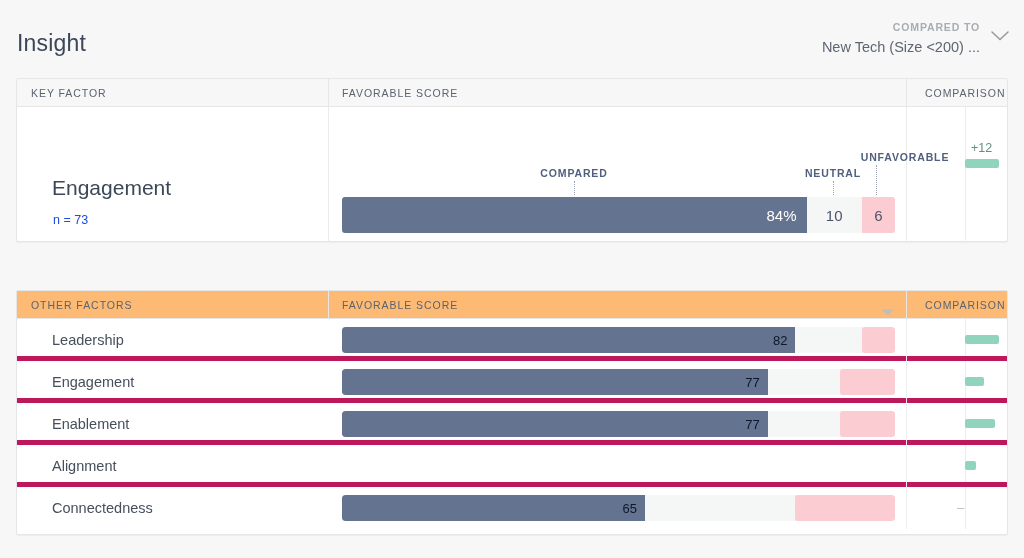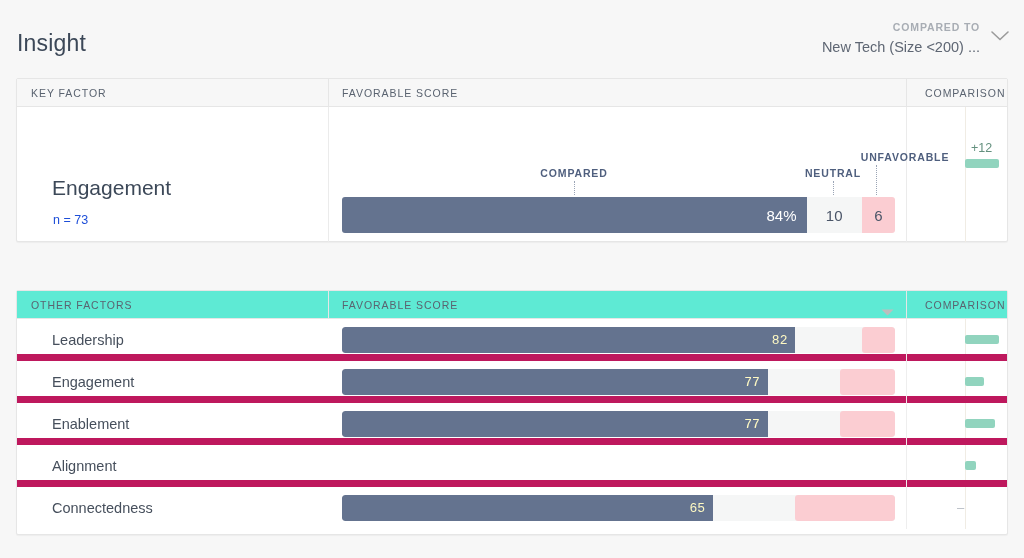--- a/index.html
+++ b/index.html
@@ -80,21 +80,21 @@
   #key-card  { left: 16px; top: 78px;  width: 992px; height: 164px; }
   #other-card{ left: 16px; top: 290px; width: 992px; height: 245px; }
 
   
   .thead {
     position: relative;
     height: 28px;
     background: #f7f7f7;
     border-bottom: 1px solid #e6e6e6;
   }
-  #other-card .thead { background: #5eead4; }
+  #other-card .thead { background: #fdba74; }
   .th {
     position: absolute;
     top: 0;
     height: 28px;
     line-height: 28px;
     font-size: 10.5px;
     font-weight: 400;
     letter-spacing: .95px;
     color: #5a6370;
   }
@@ -214,21 +214,21 @@
   .cmp-dash {
     position: absolute;
     font-size: 13px;
     color: #b6bcc4;
   }
 
   
   .ofrow {
     position: relative;
     height: 42px;
-    border-bottom: 7px solid #be185d;
+    border-bottom: 5px solid #be185d;
   }
   .ofrow:last-child { border-bottom: none; }
   .of-name {
     position: absolute;
     left: 35px;
     top: 0;
     line-height: 42px;
     font-size: 14.5px;
     color: #464f5c;
   }
@@ -244,24 +244,23 @@
   }
   .of-fav {
     position: absolute;
     left: 0; top: 0;
     height: 26px;
     background: #64738f;
     border-radius: 3px 0 0 3px;
     display: flex;
     align-items: center;
     justify-content: flex-end;
-    color: #fef9c3;
+    color: #0f172a;
     font-size: 13px;
     padding-right: 8px;
-    font-family: Liberation Mono, monospace;
   }
   .of-unfav {
     position: absolute;
     top: 0;
     height: 26px;
     background: #fbcdd2;
     border-radius: 3px;
   }
   .of-vline {
     position: absolute;
@@ -389,21 +388,21 @@
           <div class="of-vline"></div>
           <div class="cmp-cell">
             <div class="cmp-baseline"></div>
             <div class="cmp-bar" style="left: 58px; top: 16px; width: 11.4px;"></div>
           </div>
         </div>
         <div class="ofrow">
           <div class="of-name">Connectedness</div>
           <div class="of-vline"></div>
           <div class="of-track">
-            <div class="of-fav" style="width: 371px;">65</div>
+            <div class="of-fav" style="width: 303px;">65</div>
             <div class="of-unfav" style="left: 453.46px; width: 99.54px;"></div>
           </div>
           <div class="cmp-cell">
             <div class="cmp-baseline"></div>
             <div class="cmp-dash" style="left: 50px; top: 13px;">–</div>
           </div>
         </div>
       </div>
   </div>
 

